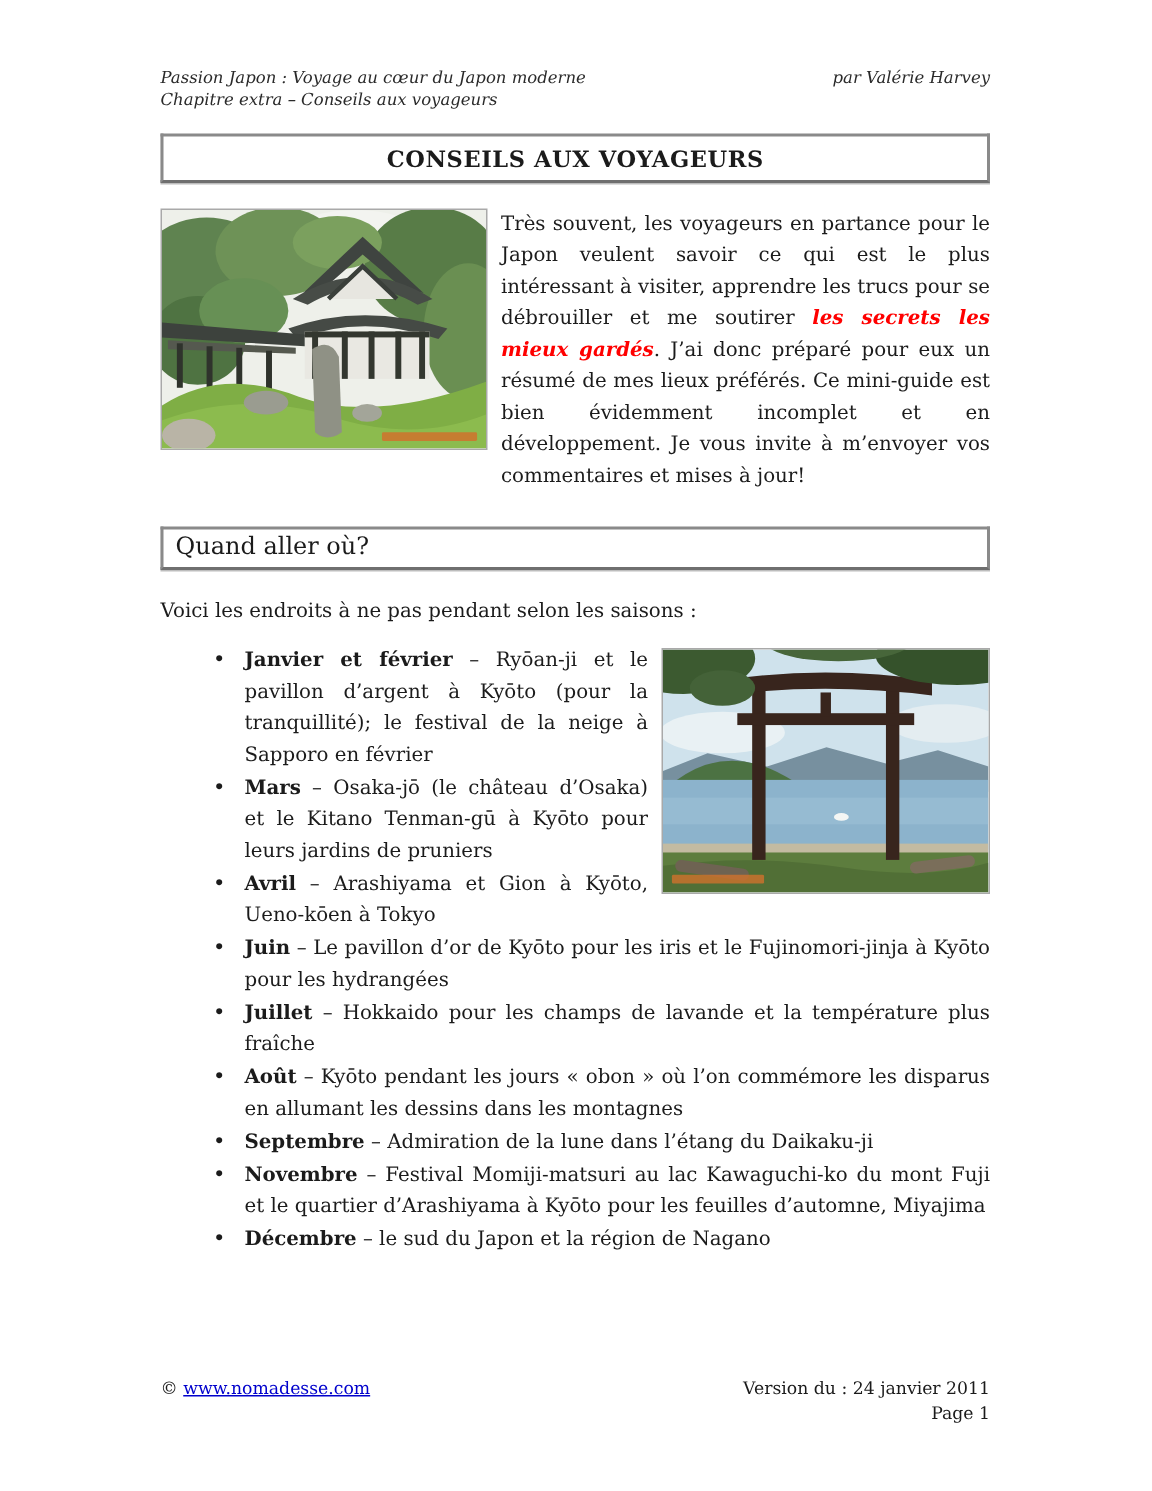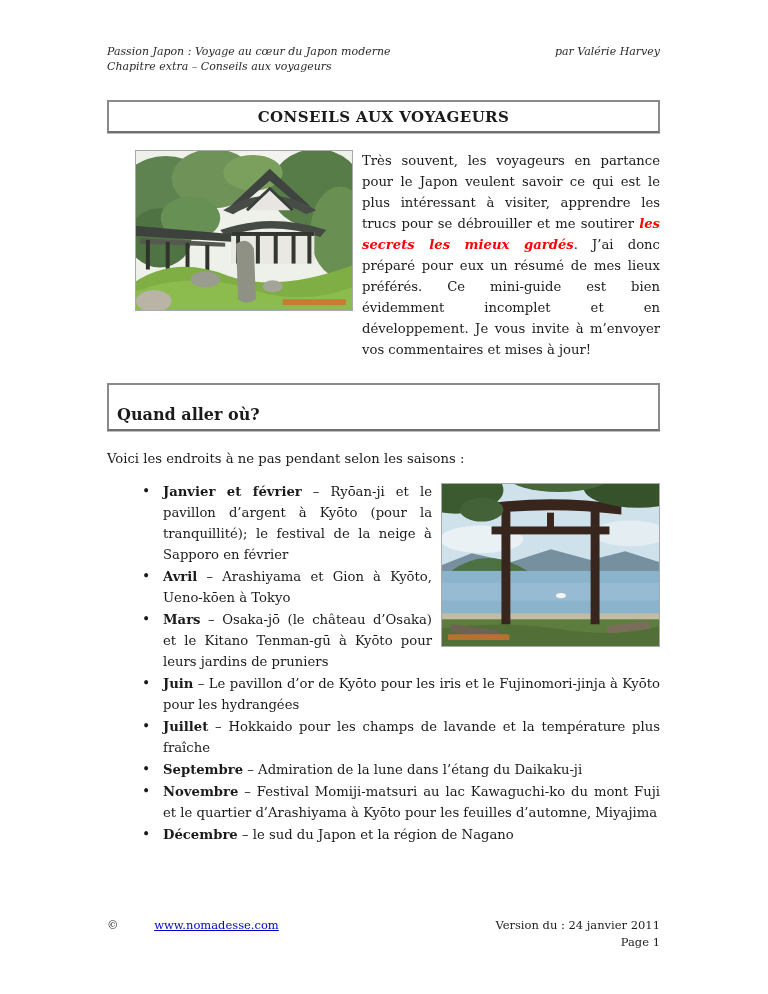--- a/index.html
+++ b/index.html
@@ -21,47 +21,46 @@
     display: flex;
     justify-content: space-between;
     align-items: flex-start;
     font-style: italic;
     font-size: 11px;
     line-height: 15px;
     color: #2a2a2a;
   }
   
   .title-box {
-    margin-top: 26px;
+    margin-top: 15px;
     border: 2px solid #8a8a8a;
     border-bottom-color: #6f6f6f;
     box-shadow: 0 1px 0 #bdbdbd;
     background: #ffffff;
     text-align: center;
     font-weight: bold;
     font-size: 15px;
     letter-spacing: 0.4px;
     padding: 6px 4px 5px 4px;
   }
   .section-box {
     margin-top: 23px;
     border: 2px solid #8a8a8a;
     border-bottom-color: #6f6f6f;
     box-shadow: 0 1px 0 #bdbdbd;
     background: #ffffff;
-    font-weight: bold;
+    font-weight: normal;
     font-size: 16px;
-    padding: 20px 8px 5px 8px;
+    padding: 1px 8px 5px 8px;
   }
   
   .intro {
     margin-top: 17px;
     display: flex;
     gap: 9px;
-    margin-left: 28px;
   }
   .photo {
     border: 1px solid #a9a9a9;
     flex: 0 0 auto;
     overflow: hidden;
     font-size: 0;
   }
   .photo svg { display: block; }
   .photo-temple { width: 218px; height: 161px; }
   .intro-text {
@@ -121,21 +120,20 @@
     top: 917px;
     display: flex;
     justify-content: space-between;
     font-size: 11.5px;
     line-height: 17px;
   }
   .footer .link {
     color: #0000cc;
     text-decoration: underline;
     cursor: pointer;
-    margin-left: 32px;
   }
   .footer-right { text-align: right; }
 </style>
 </head>
 <body>
 
 <div class="page">
 
   <header class="hdr">
     <div class="hdr-left">
@@ -222,24 +220,25 @@
         </g>
         <ellipse cx="14" cy="6" rx="48" ry="24" fill="#3c5a30"></ellipse>
         <ellipse cx="198" cy="4" rx="55" ry="20" fill="#35522b"></ellipse>
         <ellipse cx="118" cy="-8" rx="52" ry="16" fill="#47663a"></ellipse>
         <ellipse cx="40" cy="26" rx="22" ry="12" fill="#446238"></ellipse>
         <rect x="6" y="152" width="62" height="6" rx="1" fill="#d0722d" opacity="0.8"></rect>
       </svg>
     </figure>
     <ul class="seasons" id="seasons-list">
         <li><b>Janvier et février</b> – Ryōan-ji et le pavillon d’argent à Kyōto (pour la tranquillité); le festival de la neige à Sapporo en février</li>
+        <li><b>Mars</b> – Osaka-jō (le château d’Osaka) et le Kitano Tenman-gū à Kyōto pour leurs jardins de pruniers</li>
         <li><b>Avril</b> – Arashiyama et Gion à Kyōto, Ueno-kōen à Tokyo</li>
-        <li><b>Mars</b> – Osaka-jō (le château d’Osaka) et le Kitano Tenman-gū à Kyōto pour leurs jardins de pruniers</li>
         <li><b>Juin</b> – Le pavillon d’or de Kyōto pour les iris et le Fujinomori-jinja à Kyōto pour les hydrangées</li>
         <li><b>Juillet</b> – Hokkaido pour les champs de lavande et la température plus fraîche</li>
+        <li><b>Août</b> – Kyōto pendant les jours « obon » où l’on commémore les disparus en allumant les dessins dans les montagnes</li>
         <li><b>Septembre</b> – Admiration de la lune dans l’étang du Daikaku-ji</li>
         <li><b>Novembre</b> – Festival Momiji-matsuri au lac Kawaguchi-ko du mont Fuji et le quartier d’Arashiyama à Kyōto pour les feuilles d’automne, Miyajima</li>
         <li><b>Décembre</b> – le sud du Japon et la région de Nagano</li>
       </ul>
   </div>
 
   <footer class="footer">
     <div class="footer-left"><span>©</span> <a class="link">www.nomadesse.com</a></div>
     <div class="footer-right">
       <div>Version du : 24 janvier 2011</div>

